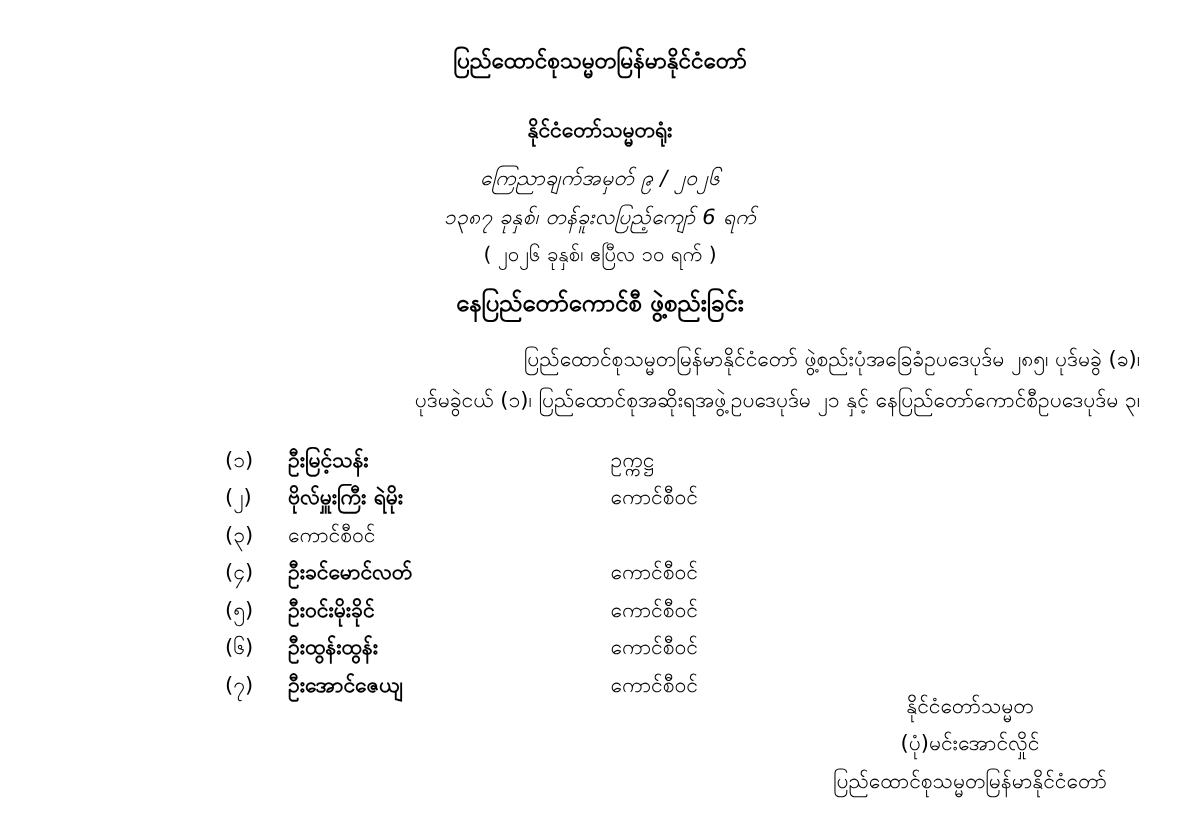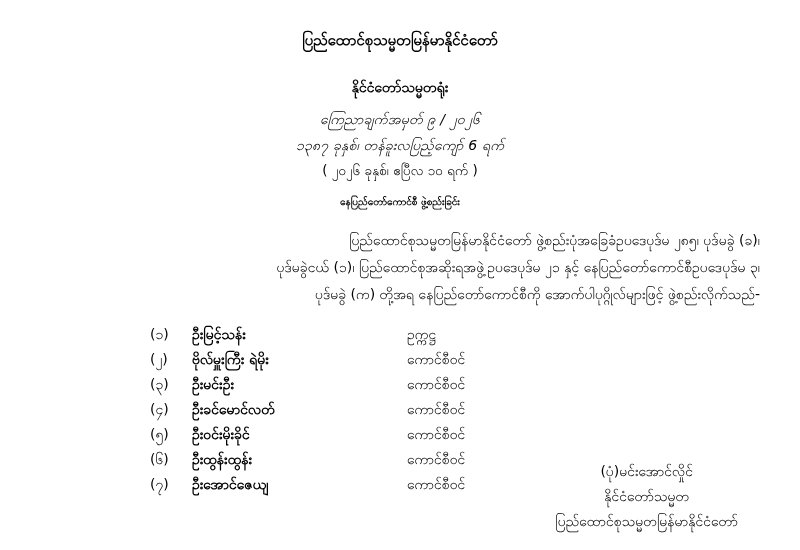--- a/index.html
+++ b/index.html
@@ -39,21 +39,21 @@
     font-size: 14px;
     font-weight: bold;
     line-height: 26px;
     margin-top: 20px;
   }
   .hdr-small {
     font-size: 13.5px;
     line-height: 25px;
   }
   .hdr-bold-small {
-    font-size: 10px;
+    font-size: 16px;
     font-weight: bold;
     line-height: 26px;
   }
   .spacer-sm { height: 6px; }
   .body-block {
     margin-top: 12px;
     font-size: 14px;
     line-height: 27px;
     text-align: right;
   }
@@ -111,37 +111,35 @@
     <div class="hdr-line">ကြေညာချက်အမှတ် ၉ / ၂၀၂၆</div>
     <div class="hdr-line">၁၃၈၇ ခုနှစ်၊ တန်ခူးလပြည့်ကျော် 6 ရက်</div>
     <div class="hdr-small">( ၂၀၂၆ ခုနှစ်၊ ဧပြီလ ၁၀ ရက် )</div>
     <div class="spacer-sm"></div>
     <div class="hdr-bold-small">နေပြည်တော်ကောင်စီ ဖွဲ့စည်းခြင်း</div>
   </div>
 
   <div class="body-block">
     <div class="para-line indent">ပြည်ထောင်စုသမ္မတမြန်မာနိုင်ငံတော် ဖွဲ့စည်းပုံအခြေခံဥပဒေပုဒ်မ ၂၈၅၊ ပုဒ်မခွဲ (ခ)၊</div>
     <div class="para-line">ပုဒ်မခွဲငယ် (၁)၊ ပြည်ထောင်စုအဆိုးရအဖွဲ့ဥပဒေပုဒ်မ ၂၁ နှင့် နေပြည်တော်ကောင်စီဥပဒေပုဒ်မ ၃၊</div>
-    <div class="para-line">ပုဒ်မခွဲ (က) တို့အရ နေပြည်တော်ကောင်စီကို အောက်ပါပုဂ္ဂိုလ်များဖြင့် ဖွဲ့စည်းလိုက်သည်-</div>
   </div>
 
   <div class="list">
     <div class="list-row">
       <span class="list-num">(၁)</span>
       <span class="list-name">ဦးမြင့်သန်း</span>
       <span class="list-role">ဥက္ကဋ္ဌ</span>
     </div>
     <div class="list-row">
       <span class="list-num">(၂)</span>
       <span class="list-name">ဗိုလ်မှူးကြီး ရဲမိုး</span>
       <span class="list-role">ကောင်စီဝင်</span>
     </div>
     <div class="list-row">
       <span class="list-num">(၃)</span>
-      <span class="list-name">ဦးမင်းဦး</span>
       <span class="list-role">ကောင်စီဝင်</span>
     </div>
     <div class="list-row">
       <span class="list-num">(၄)</span>
       <span class="list-name">ဦးခင်မောင်လတ်</span>
       <span class="list-role">ကောင်စီဝင်</span>
     </div>
     <div class="list-row">
       <span class="list-num">(၅)</span>
       <span class="list-name">ဦးဝင်းမိုးခိုင်</span>
@@ -153,18 +151,18 @@
       <span class="list-role">ကောင်စီဝင်</span>
     </div>
     <div class="list-row">
       <span class="list-num">(၇)</span>
       <span class="list-name">ဦးအောင်ဇေယျ</span>
       <span class="list-role">ကောင်စီဝင်</span>
     </div>
   </div>
 
   <div class="signature">
+    <span class="sig-line">နိုင်ငံတော်သမ္မတ</span>
     <span class="sig-line">(ပုံ)မင်းအောင်လှိုင်</span>
-    <span class="sig-line">နိုင်ငံတော်သမ္မတ</span>
     <span class="sig-line">ပြည်ထောင်စုသမ္မတမြန်မာနိုင်ငံတော်</span>
   </div>
 
 </div>
 
 </body></html>

